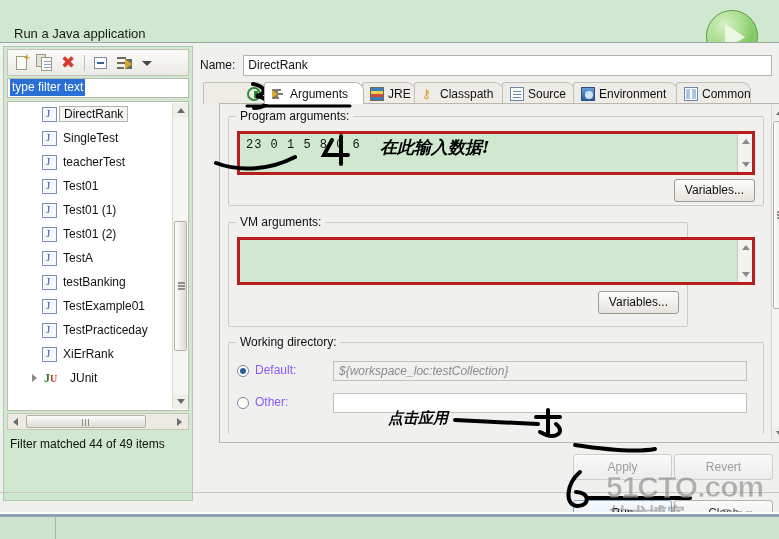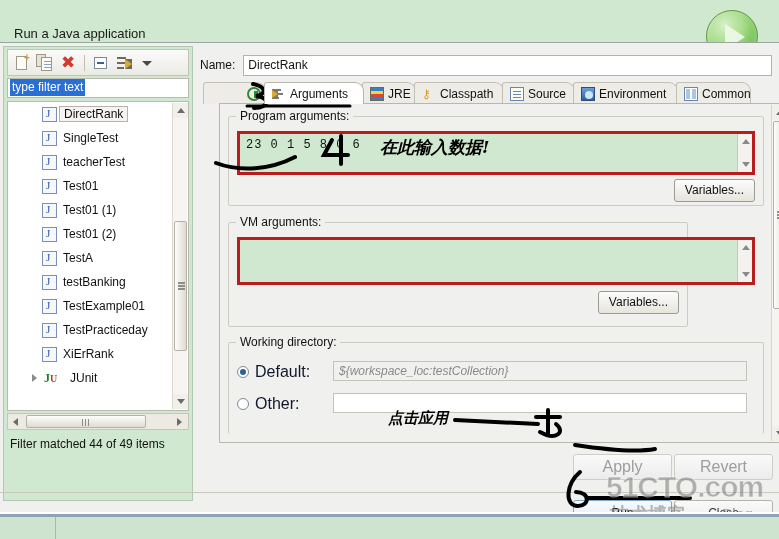--- a/index.html
+++ b/index.html
@@ -288,21 +288,21 @@
 
   .vbtn{
     position:absolute; height:23px; padding:0 10px;
     background:linear-gradient(#fcfcfc,#e6e4dd);
     border:1px solid #9e9b92; border-radius:3px;
     font-size:12px; color:#111; line-height:21px; text-align:center;
     cursor:pointer;
   }
 
   .radio-row{
-    position:absolute; display:flex; align-items:center; font-size:16px; color:#0f172a;
+    position:absolute; display:flex; align-items:flex-end; font-size:12px; color:#8b5cf6;
   }
   .radio{
     width:12px;height:12px;border-radius:50%;
     border:1px solid #7d8b99; background:#fff; margin-right:6px;
     position:relative; flex:0 0 auto;
   }
   .radio.on::after{
     content:"";position:absolute;left:2px;top:2px;width:6px;height:6px;
     border-radius:50%;background:#2b5f9e;
   }
@@ -319,21 +319,21 @@
   }
 
   
   #btn-row-1{
     position:absolute; left:0; top:404px; width:579px; height:40px;
   }
   .dlgbtn{
     position:absolute; top:4px; height:26px; width:99px;
     background:linear-gradient(#fafafa,#ececec);
     border:1px solid #cfcdc6; border-radius:3px;
-    font-size:16px; color:#9d9d9d; text-align:center; line-height:24px;
+    font-size:12px; color:#9d9d9d; text-align:center; line-height:24px;
   }
   #sep-line{
     position:absolute; left:-197px; top:446px; width:779px; height:1px;
     background:#c9c6bd;
   }
   #btn-row-2{
     position:absolute; left:0; top:452px; width:579px; height:34px;
   }
   .dlgbtn2{
     position:absolute; top:2px; height:27px; width:99px;

